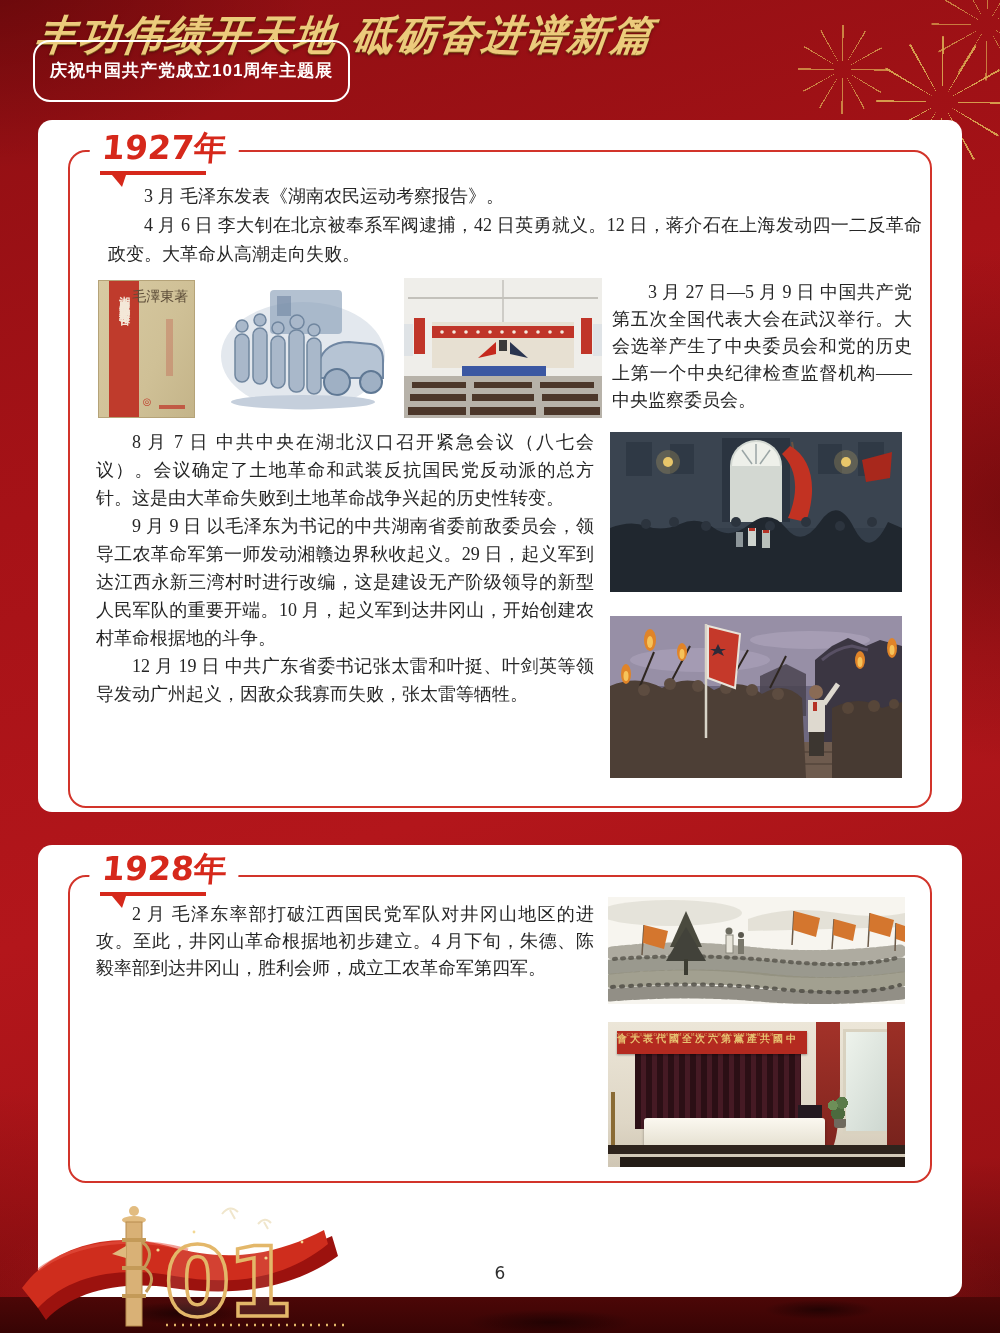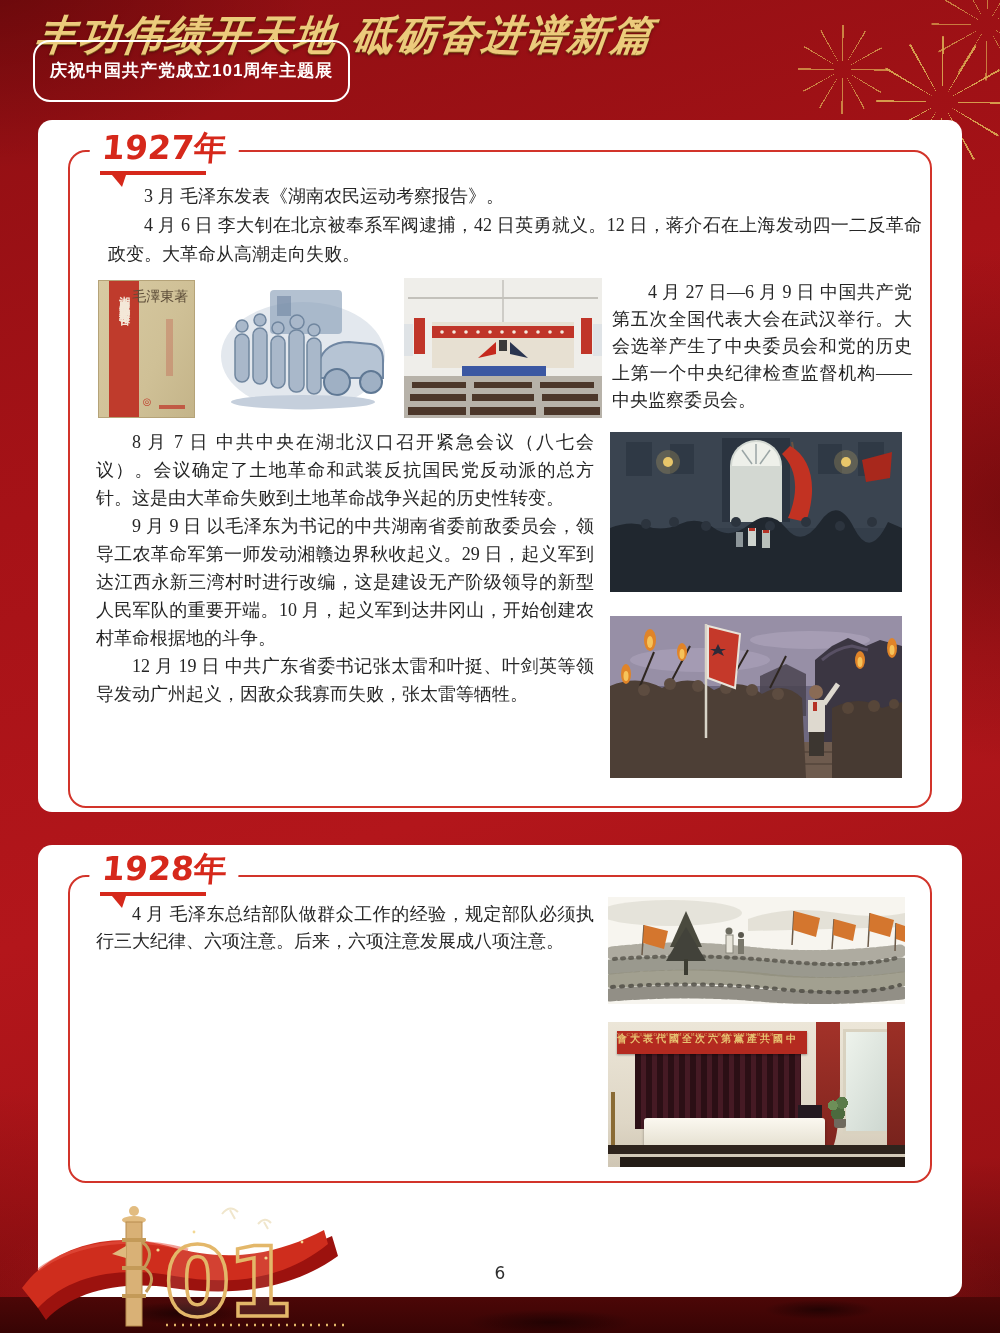--- a/index.html
+++ b/index.html
@@ -192,21 +192,21 @@
             <rect x="68" y="116" width="62" height="7"></rect>
             <rect x="138" y="116" width="56" height="7"></rect>
           <rect x="4" y="129" width="58" height="8"></rect>
             <rect x="66" y="129" width="66" height="8"></rect>
             <rect x="140" y="129" width="56" height="8"></rect>
         </g>
       </svg>
     </div>
 
     <div class="btxt side5">
-      <p>4 月 27 日—6 月 9 日 中国共产党第五次全国代表大会在武汉举行。大会选举产生了中央委员会和党的历史上第一个中央纪律检查监督机构——中央监察委员会。</p>
+      <p>3 月 27 日—5 月 9 日 中国共产党第五次全国代表大会在武汉举行。大会选举产生了中央委员会和党的历史上第一个中央纪律检查监督机构——中央监察委员会。</p>
     </div>
 
     <div class="btxt col1">
       <p>8 月 7 日 中共中央在湖北汉口召开紧急会议（八七会议）。会议确定了土地革命和武装反抗国民党反动派的总方针。这是由大革命失败到土地革命战争兴起的历史性转变。</p>
       <p>9 月 9 日 以毛泽东为书记的中共湖南省委前敌委员会，领导工农革命军第一师发动湘赣边界秋收起义。29 日，起义军到达江西永新三湾村时进行改编，这是建设无产阶级领导的新型人民军队的重要开端。10 月，起义军到达井冈山，开始创建农村革命根据地的斗争。</p>
       <p>12 月 19 日 中共广东省委书记张太雷和叶挺、叶剑英等领导发动广州起义，因敌众我寡而失败，张太雷等牺牲。</p>
     </div>
 
     <div class="img nanchang">
       <svg viewBox="0 0 292 160">
@@ -319,21 +319,21 @@
     </div>
   </div>
 
   <div class="card card2">
     <div class="frame frame2"></div>
     <div class="year-badge yb2">1928年</div>
     <div class="year-underline yu2"></div>
     <div class="year-tail yt2"></div>
 
     <div class="btxt col2">
-      <p>4 月 毛泽东总结部队做群众工作的经验，规定部队必须执行三大纪律、六项注意。后来，六项注意发展成八项注意。</p>
+      <p>2 月 毛泽东率部打破江西国民党军队对井冈山地区的进攻。至此，井冈山革命根据地初步建立。4 月下旬，朱德、陈毅率部到达井冈山，胜利会师，成立工农革命军第四军。</p>
     </div>
 
     <div class="img jinggang">
       <svg viewBox="0 0 297 107">
         <rect width="297" height="107" fill="#f7f5ef"></rect>
         <ellipse cx="62" cy="16" rx="72" ry="13" fill="#d9d7cc" opacity=".6"></ellipse>
         <path d="M140,22 q40,-14 90,-6 q40,6 67,0 l0,14 -157,4 z" fill="#ccc9ba" opacity=".45"></path>
         <g fill="none" stroke-linecap="round">
           <path d="M4,56 Q70,48 140,56 T292,54" stroke="#9b998c" stroke-width="13" stroke-dasharray="4 3" opacity=".8"></path>
           <path d="M2,70 Q80,62 150,70 T294,68" stroke="#8a887c" stroke-width="15" stroke-dasharray="5 3" opacity=".85"></path>

